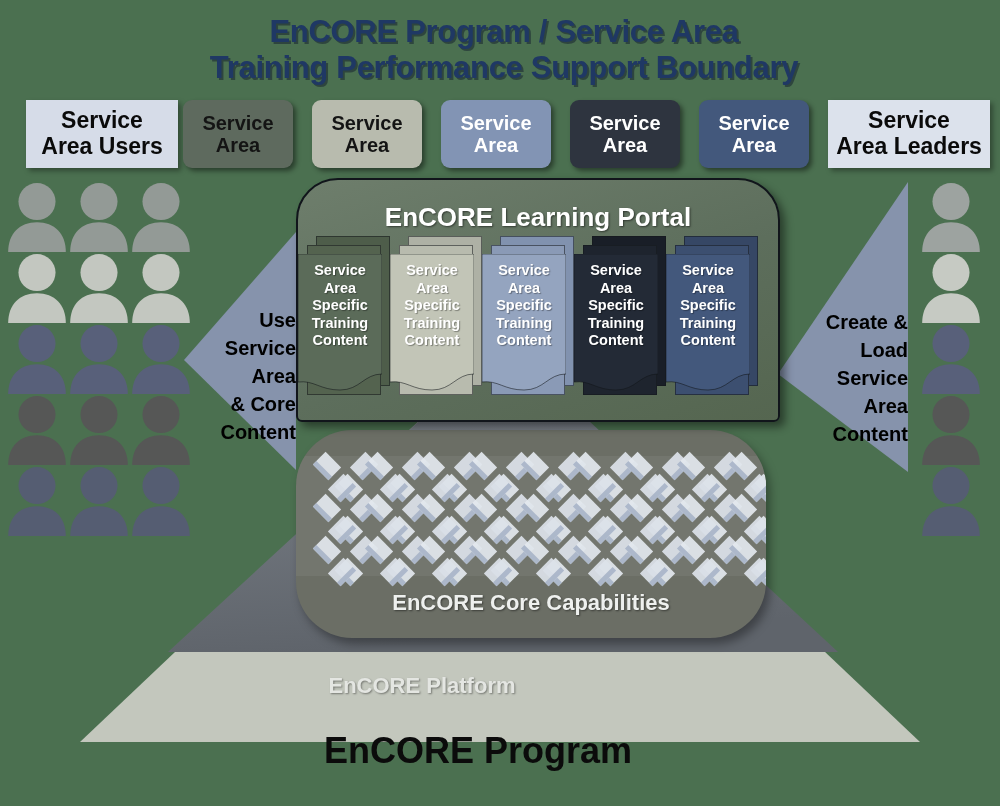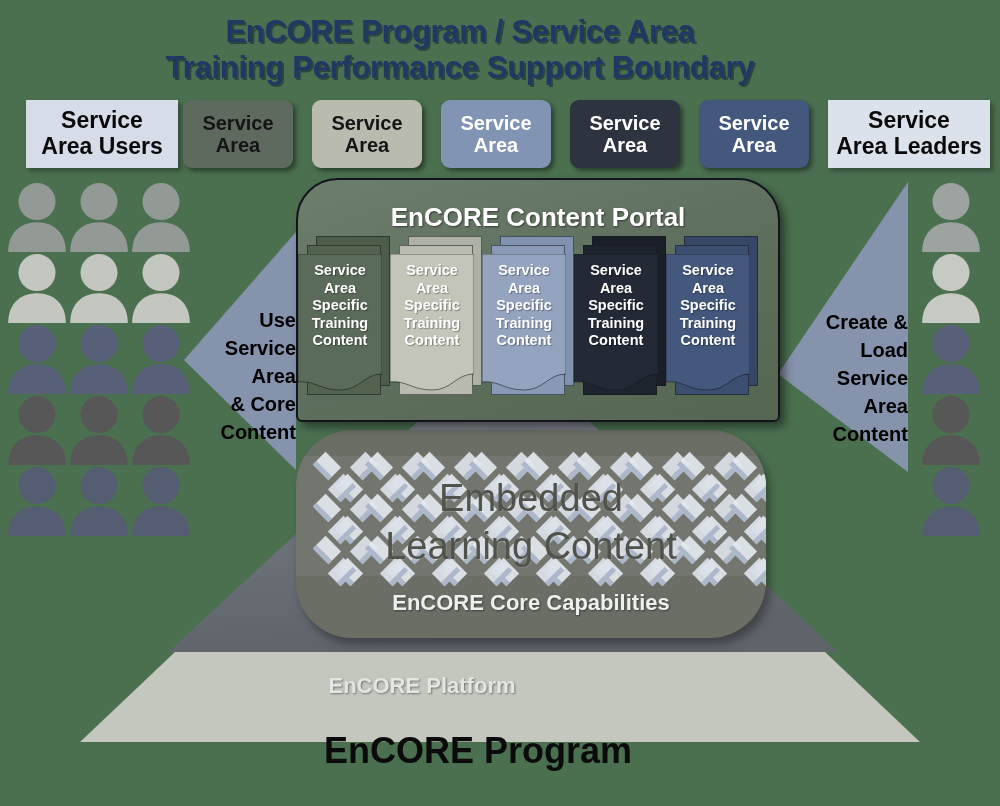--- a/index.html
+++ b/index.html
@@ -15,20 +15,21 @@
   #title{
     position:absolute;left:0;top:14px;width:920px;
     text-align:center;
     color:#1F3864;
     font-weight:bold;
     font-size:31px;
     line-height:36px;
     letter-spacing:-0.3px;
     text-shadow:2px 2px 0 rgba(10,18,40,.45);
     white-space:pre-line;
+    padding-left:44px;
   }
 
   
   .sa-box{
     position:absolute;
     display:flex;align-items:center;justify-content:center;
     text-align:center;
     font-weight:bold;
     line-height:1.12;
     box-sizing:border-box;
@@ -729,27 +730,25 @@
         </g>
         <g transform="translate(484,120) rotate(-45)">
           <rect x="-11" y="-9" width="22" height="18" fill="#DCE2E9" opacity="0.92"></rect>
           <rect x="-11" y="4" width="22" height="5" fill="#A8B4C8" opacity="0.92"></rect>
         </g>
         <g transform="translate(462,142) rotate(-45)">
           <rect x="-11" y="-9" width="22" height="18" fill="#DCE2E9" opacity="0.92"></rect>
           <rect x="-11" y="4" width="22" height="5" fill="#A8B4C8" opacity="0.92"></rect>
         </g>
       </svg>
-    <div id="embedded">Embedded
-Learning Content</div>
     <div id="core-label">EnCORE Core Capabilities</div>
   </div>
 
   <div id="portal">
-    <div id="portal-title">EnCORE  Content Portal</div>
+    <div id="portal-title">EnCORE  Learning Portal</div>
   </div>
   <div id="docstacks">
       <div class="docstack" style="left: 298px;">
         <div class="doc-l2" style="background: rgb(78, 93, 74);"></div>
         <div class="doc-l1" style="background: rgb(84, 99, 79);"></div>
         <div class="doc-main">
           <svg width="84" height="144" viewBox="0 0 84 144" style="position: absolute; left: 0px; top: 0px;">
             <path d="M0,0 H84 V120 C66,120 62,136 42,136 C22,136 16,126 0,128 Z" fill="#5B6B59" stroke="rgba(18,22,26,.55)" stroke-width="1"></path>
           </svg>
           <div class="doc-txt">Service

